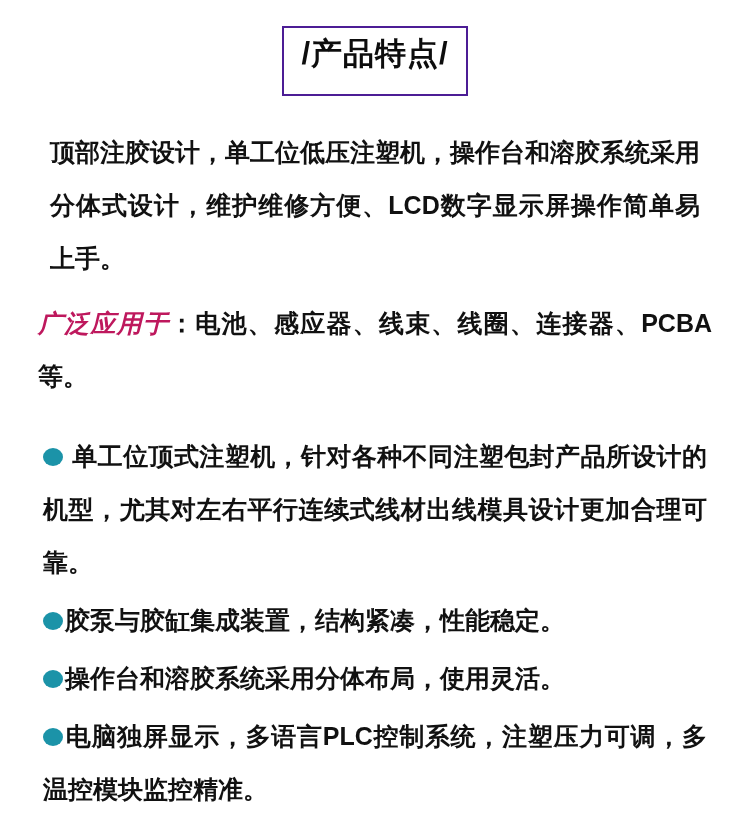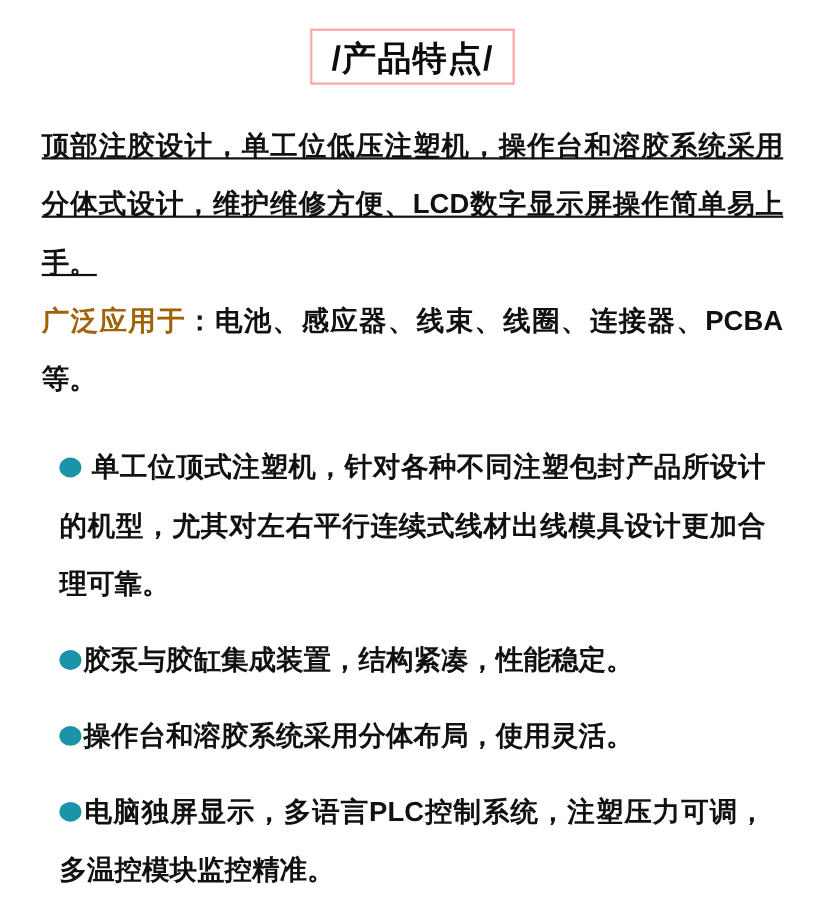--- a/index.html
+++ b/index.html
@@ -13,52 +13,53 @@
   }
   .page {
     width: 750px;
     height: 820px;
     background: #ffffff;
     position: relative;
   }
   .title-box {
     width: fit-content;
     margin: 26px auto 0 auto;
-    border: 2px solid #fca5a5;
-    padding: 5px 17px 0 17px;
+    border: 2px solid #4c1d95;
+    padding: 5px 17px 19px 17px;
     background: #ffffff;
   }
   .title-text {
     font-size: 31px;
     font-weight: bold;
     color: #0d0d0d;
     letter-spacing: 1px;
     white-space: nowrap;
   }
   .content {
     padding: 0 38px;
     font-size: 25px;
     font-weight: bold;
     line-height: 53px;
     text-align: justify;
     color: #111111;
   }
   .intro-block {
     margin-top: 30px;
   }
-  .intro-para { margin: 0; text-decoration: underline; }
+  .intro-para { margin: 12px; }
   .apps-para { margin: 0; }
   .apps-label {
-    color: #a16207;
+    color: #be185d;
+    font-style: italic;
   }
   .features {
     margin-top: 27px;
   }
   .feature-item {
-    margin: 16px;
+    margin: 5px;
   }
   .bullet {
     display: inline-block;
     width: 20px;
     height: 18px;
     border-radius: 50%;
     background: #1b93a8;
     vertical-align: -1px;
     margin-right: 2px;
   }

